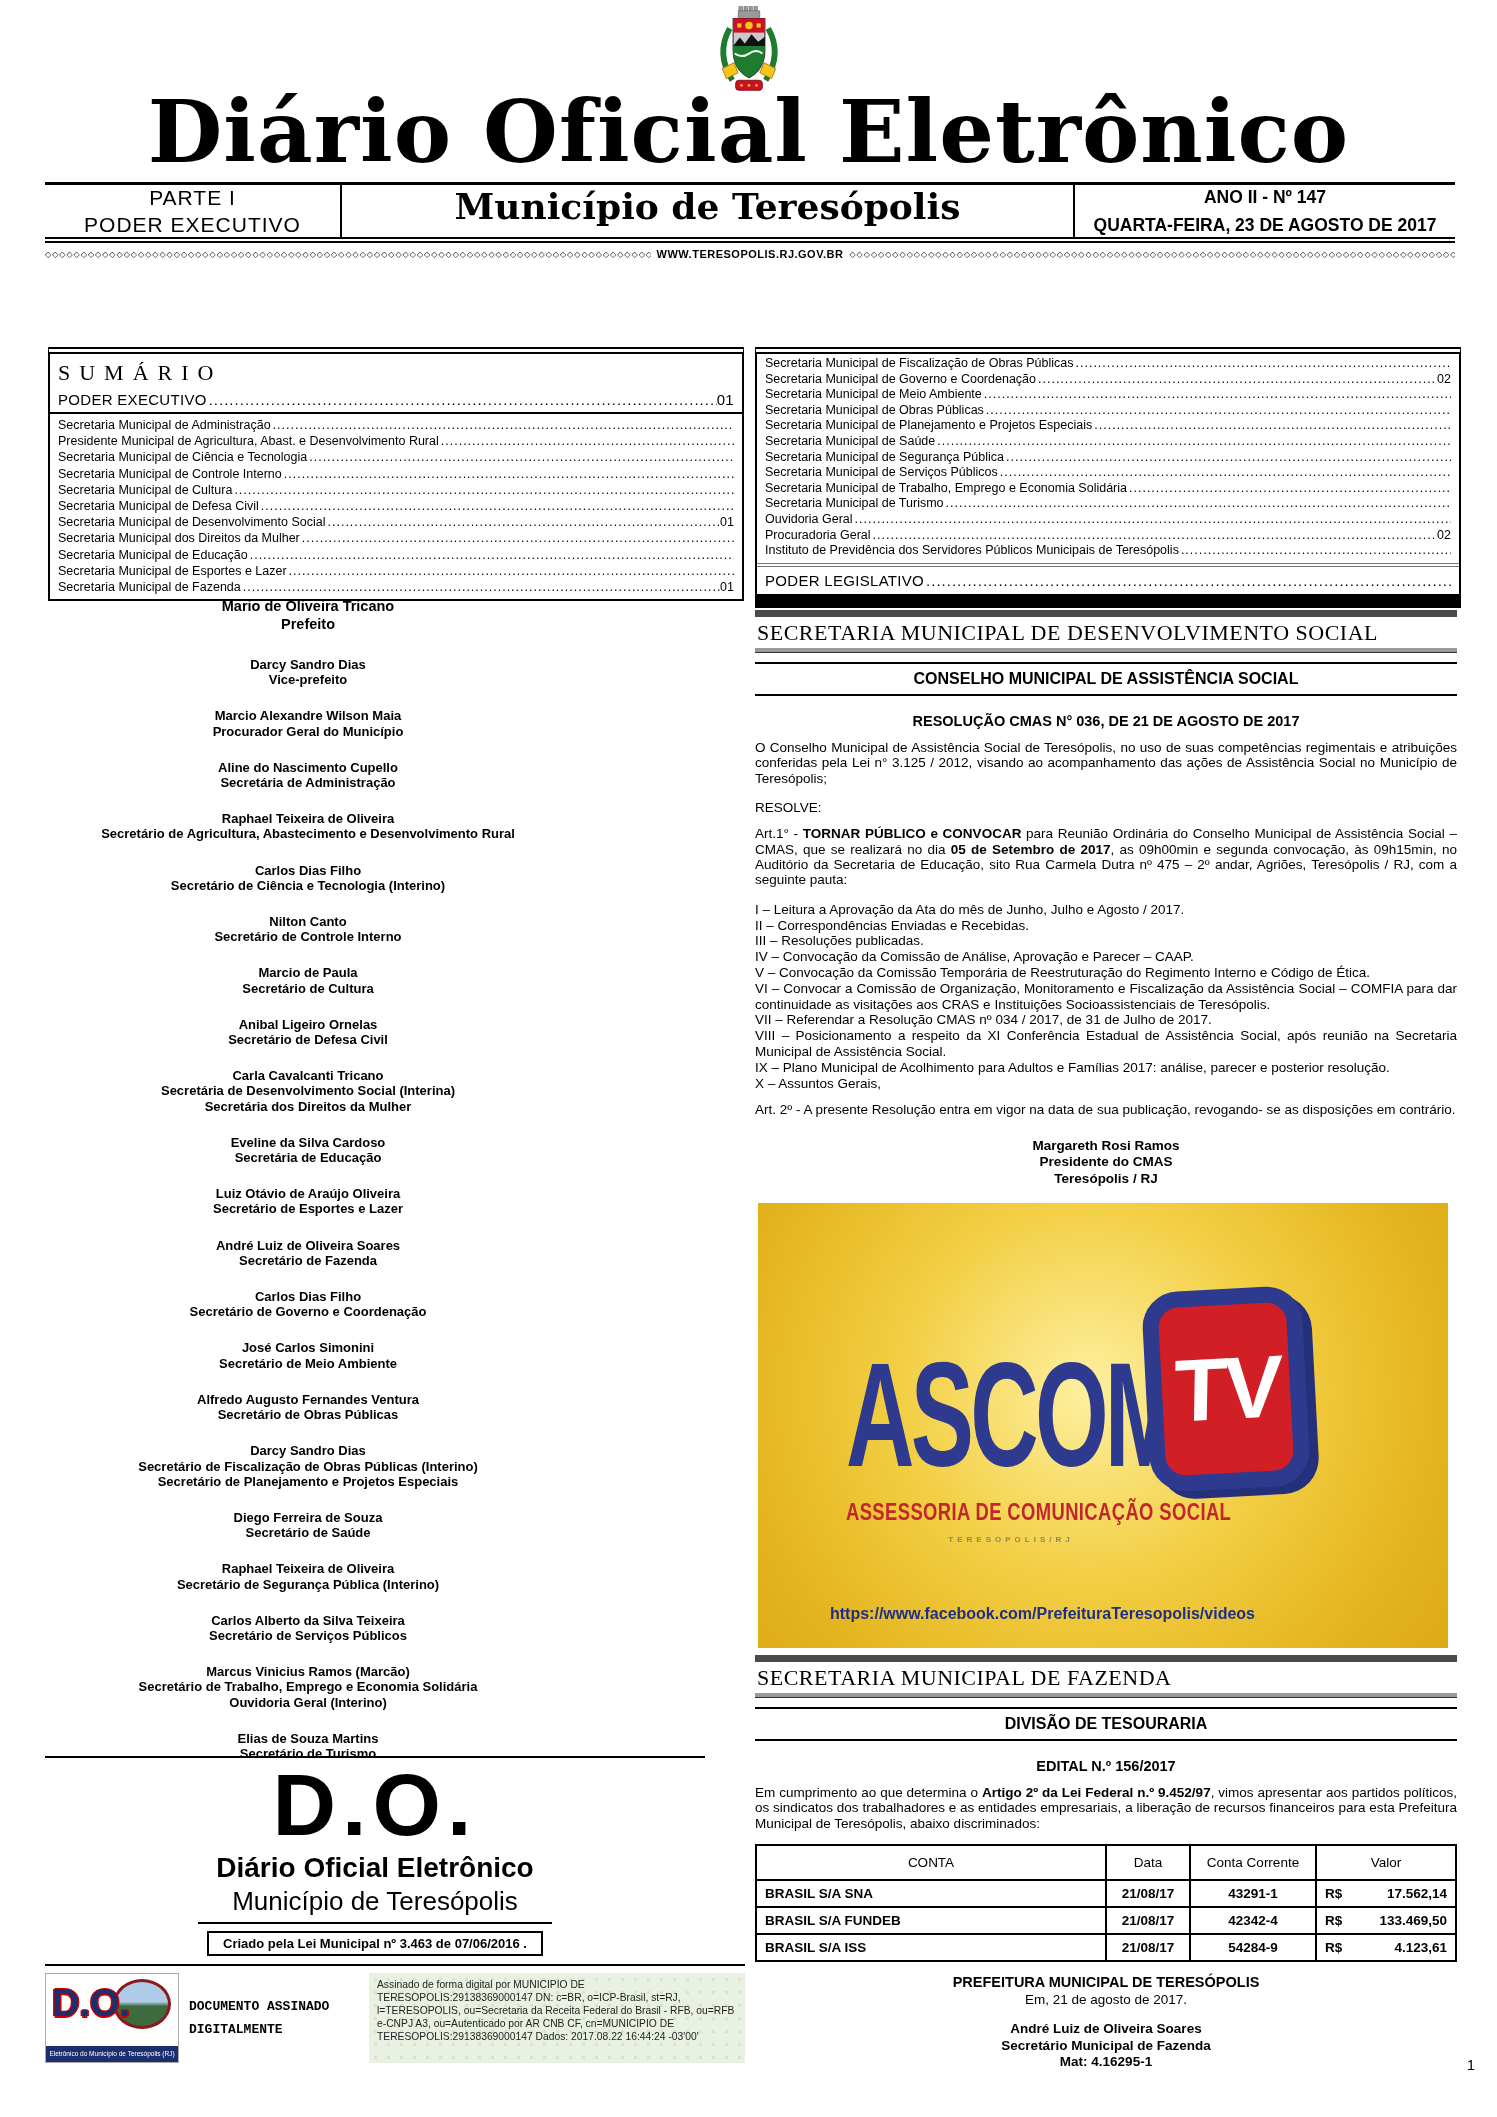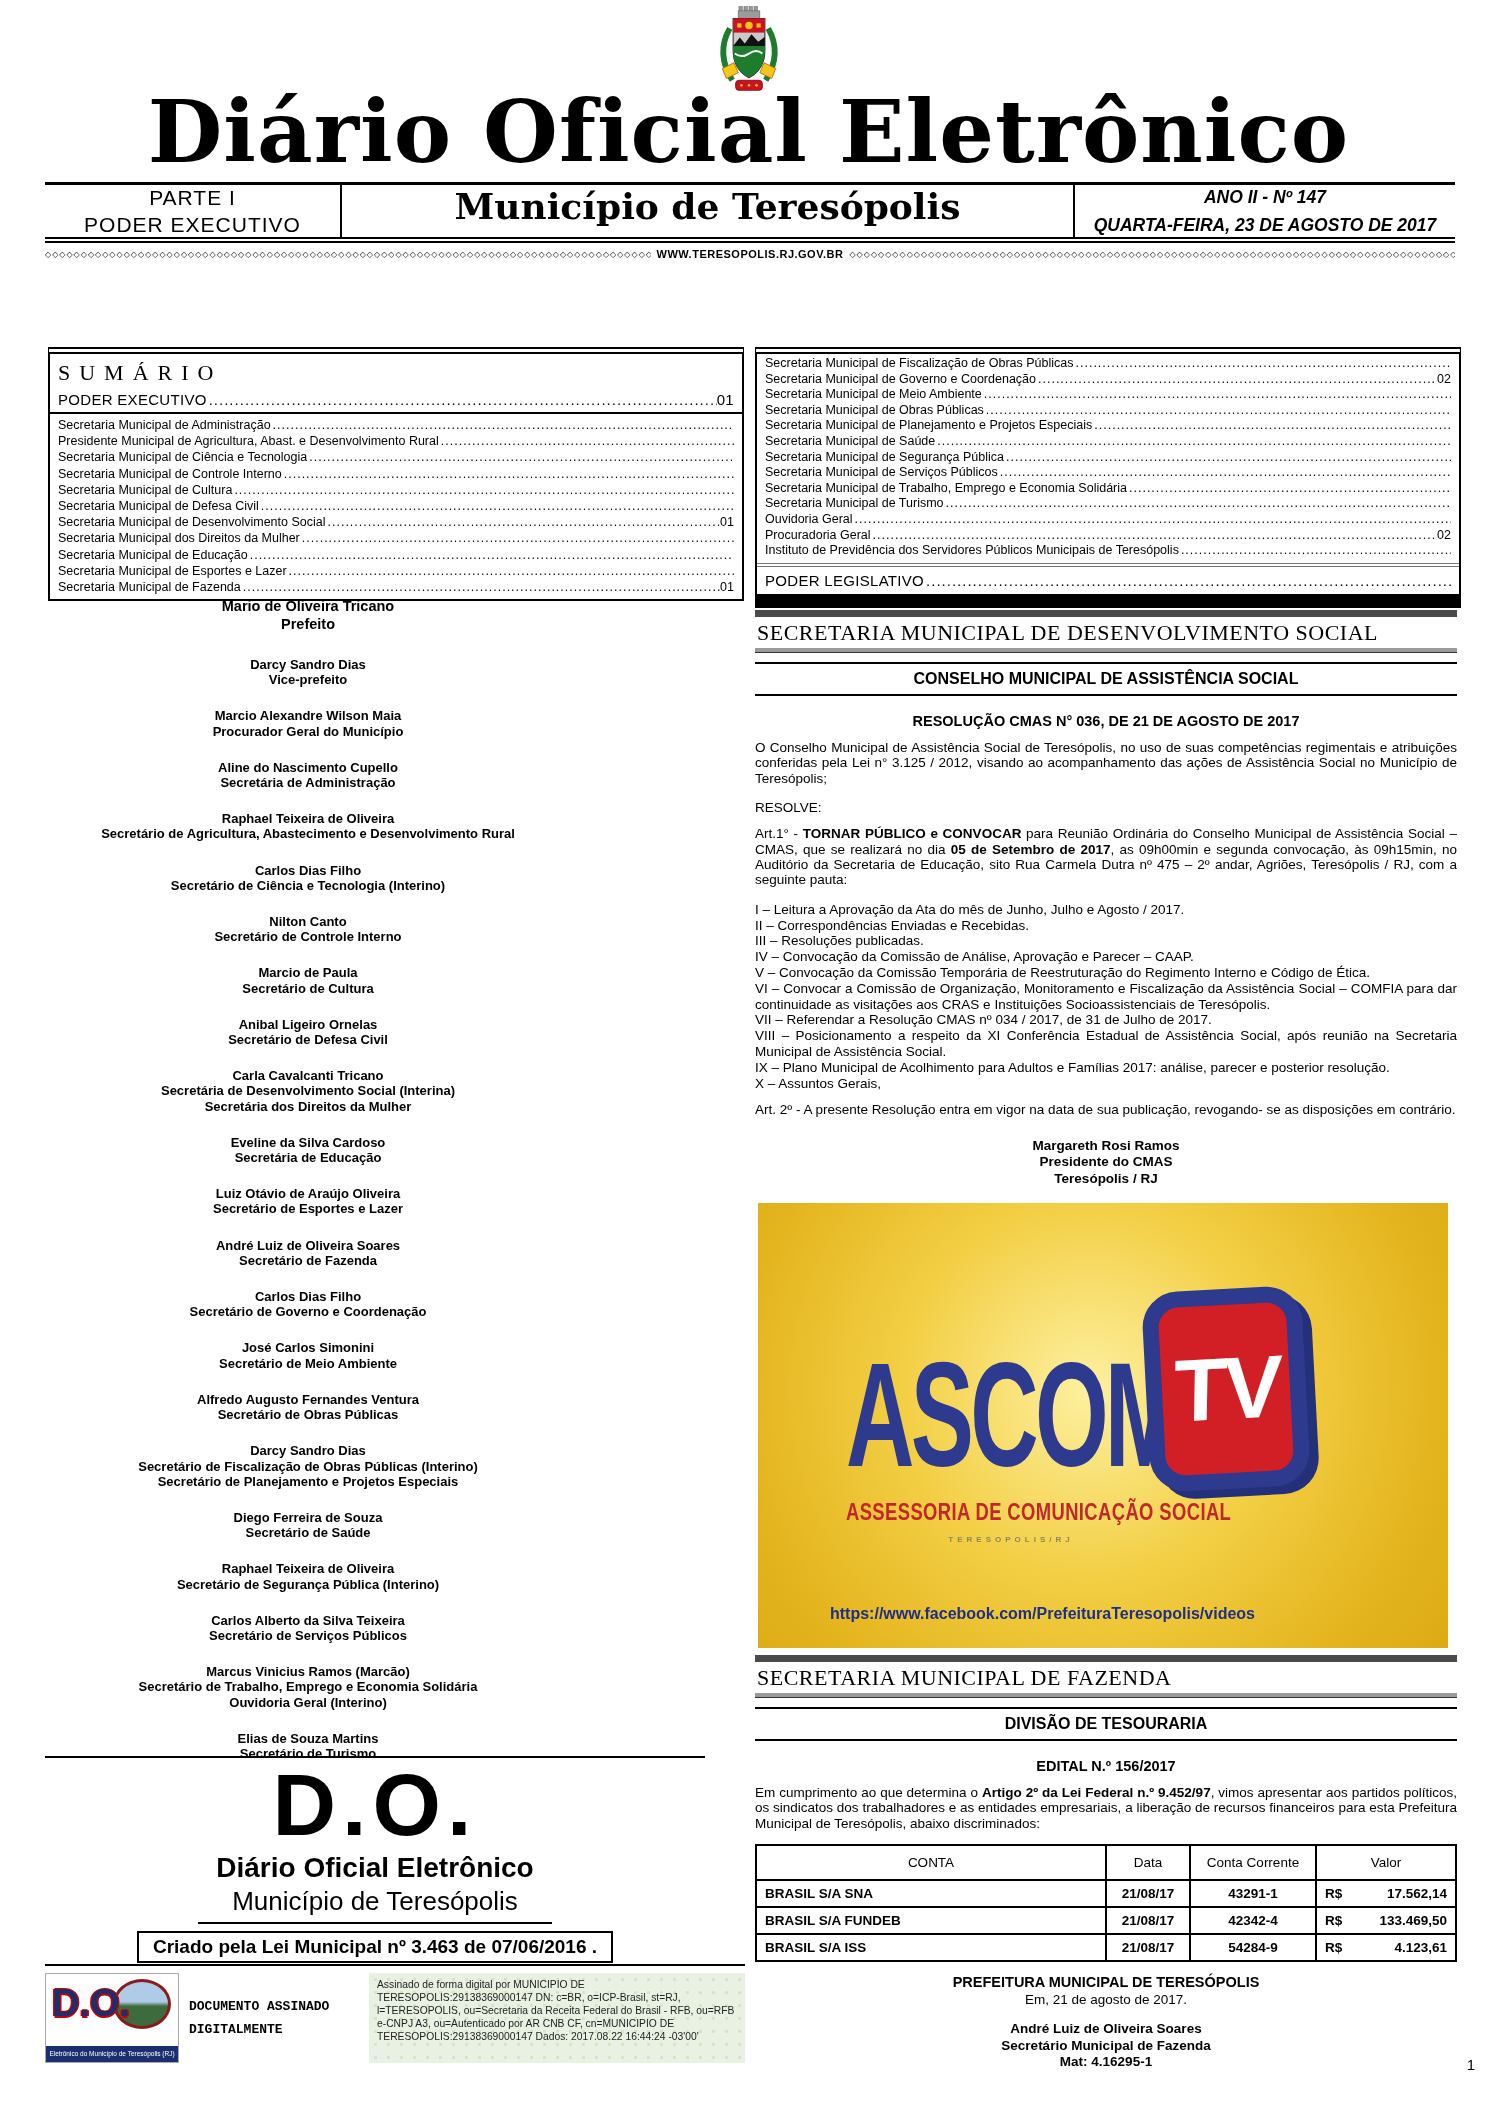--- a/index.html
+++ b/index.html
@@ -5,21 +5,21 @@
   html,body{margin:0;padding:0;background:#888;}
   .page{position:relative;width:1497px;height:2117px;background:#fff;font-family:"Liberation Sans",sans-serif;color:#000;overflow:hidden;margin:0 auto;}
 
   
   .crest{position:absolute;left:50%;top:5px;transform:translateX(-50%);}
   .mast-title{position:absolute;left:0;right:0;top:86px;text-align:center;font-family:"DejaVu Serif",serif;font-weight:bold;font-size:86px;line-height:92px;letter-spacing:1px;}
   .mast-bar{position:absolute;left:45px;right:42px;top:182px;height:52px;border-top:3px solid #000;border-bottom:6px double #000;display:flex;align-items:stretch;}
   .mast-cell{display:flex;flex-direction:column;justify-content:space-between;text-align:center;}
   .cell-left{width:295px;font-size:21px;line-height:25px;letter-spacing:1px;}
   .cell-mid{flex:1;border-left:2px solid #000;border-right:2px solid #000;font-family:"DejaVu Serif",serif;font-weight:bold;font-size:36px;}
-  .cell-right{width:380px;font-weight:bold;font-size:17.5px;line-height:24px;font-style:italic;}
+  .cell-right{width:380px;font-weight:bold;font-size:17.5px;line-height:24px;}
   .site-line{position:absolute;left:45px;right:42px;top:248px;display:flex;align-items:center;}
   .diamonds{flex:1;overflow:hidden;white-space:nowrap;font-size:8px;letter-spacing:1px;color:#111;}
   .diamonds::after{content:"◇◇◇◇◇◇◇◇◇◇◇◇◇◇◇◇◇◇◇◇◇◇◇◇◇◇◇◇◇◇◇◇◇◇◇◇◇◇◇◇◇◇◇◇◇◇◇◇◇◇◇◇◇◇◇◇◇◇◇◇◇◇◇◇◇◇◇◇◇◇◇◇◇◇◇◇◇◇◇◇◇◇◇◇◇◇◇◇◇◇◇◇◇◇◇◇◇◇◇◇◇◇◇◇◇◇◇◇◇◇◇◇◇◇◇◇◇◇◇◇◇◇◇◇◇◇◇◇◇◇◇◇◇◇◇◇◇◇◇◇◇◇◇◇";}
   .site-text{padding:0 6px;font-size:11px;font-weight:bold;letter-spacing:0.5px;}
 
   
   .sum-box{position:absolute;border:2px solid #000;border-top:7px double #000;padding:2px 8px 4px;background:#fff;}
   .sum-left{left:48px;top:347px;width:676px;}
   .sum-right{left:755px;top:347px;width:686px;padding-bottom:0;}
   .sum-title{font-family:"Liberation Serif",serif;font-size:22px;letter-spacing:9px;padding:4px 0 3px;}
@@ -38,21 +38,21 @@
   .officials{position:absolute;left:48px;top:597px;width:520px;text-align:center;font-weight:bold;font-size:13px;line-height:15.2px;}
   .official{margin-bottom:21px;}
   .official:first-child{font-size:14.5px;line-height:18px;margin-bottom:24px;}
 
   
   .do-block{position:absolute;left:45px;top:1756px;width:660px;text-align:center;border-top:2.5px solid #000;padding-top:0;}
   .do-abbr{font-size:88px;font-weight:800;letter-spacing:6px;line-height:94px;}
   .do-title{font-size:28px;font-weight:bold;margin-top:0;}
   .do-sub-wrap{display:inline-block;border-bottom:2px solid #000;padding:2px 34px 5px;}
   .do-sub{font-size:26px;}
-  .do-created{display:inline-block;border:2.5px solid #000;font-weight:bold;font-size:19px;padding:3px 14px;margin-top:7px;}
+  .do-created{display:inline-block;border:2.5px solid #000;font-weight:bold;font-size:13px;padding:3px 14px;margin-top:7px;}
 
   
   .sig-block{position:absolute;left:45px;top:1964px;width:700px;border-top:2.5px solid #000;padding-top:7px;display:flex;gap:10px;align-items:stretch;height:90px;}
   .sig-logo{width:132px;border:1px solid #aaa;position:relative;background:#fff;display:flex;flex-direction:column;}
   .sig-logo-main{flex:1;position:relative;overflow:hidden;}
   .sig-oval{position:absolute;right:7px;top:5px;width:52px;height:44px;border-radius:50%;border:3px solid #8b1a1a;background:linear-gradient(#aecbe8 45%,#3e6b3e 55%);}
   .sig-do-text{position:absolute;left:6px;top:8px;font-size:38px;font-weight:800;color:#1b2f6e;text-shadow:-1.5px 0 #c00,1.5px 0 #c00,0 -1.5px #c00,0 1.5px #c00;}
   .sig-logo-strip{height:16px;background:#1b2f6e;color:#fff;font-size:6.5px;line-height:16px;text-align:center;overflow:hidden;}
   .sig-label{width:170px;font-family:Liberation Mono, monospace;font-weight:bold;font-size:13px;line-height:23px;display:flex;align-items:center;justify-content:center;text-align:left;}
   .sig-text{flex:1;font-size:10.3px;line-height:13px;color:#222;padding:5px 8px;background-color:#e9f1e3;background-image:radial-gradient(#d5e4ca 1.5px,transparent 1.6px);background-size:13px 13px;}

